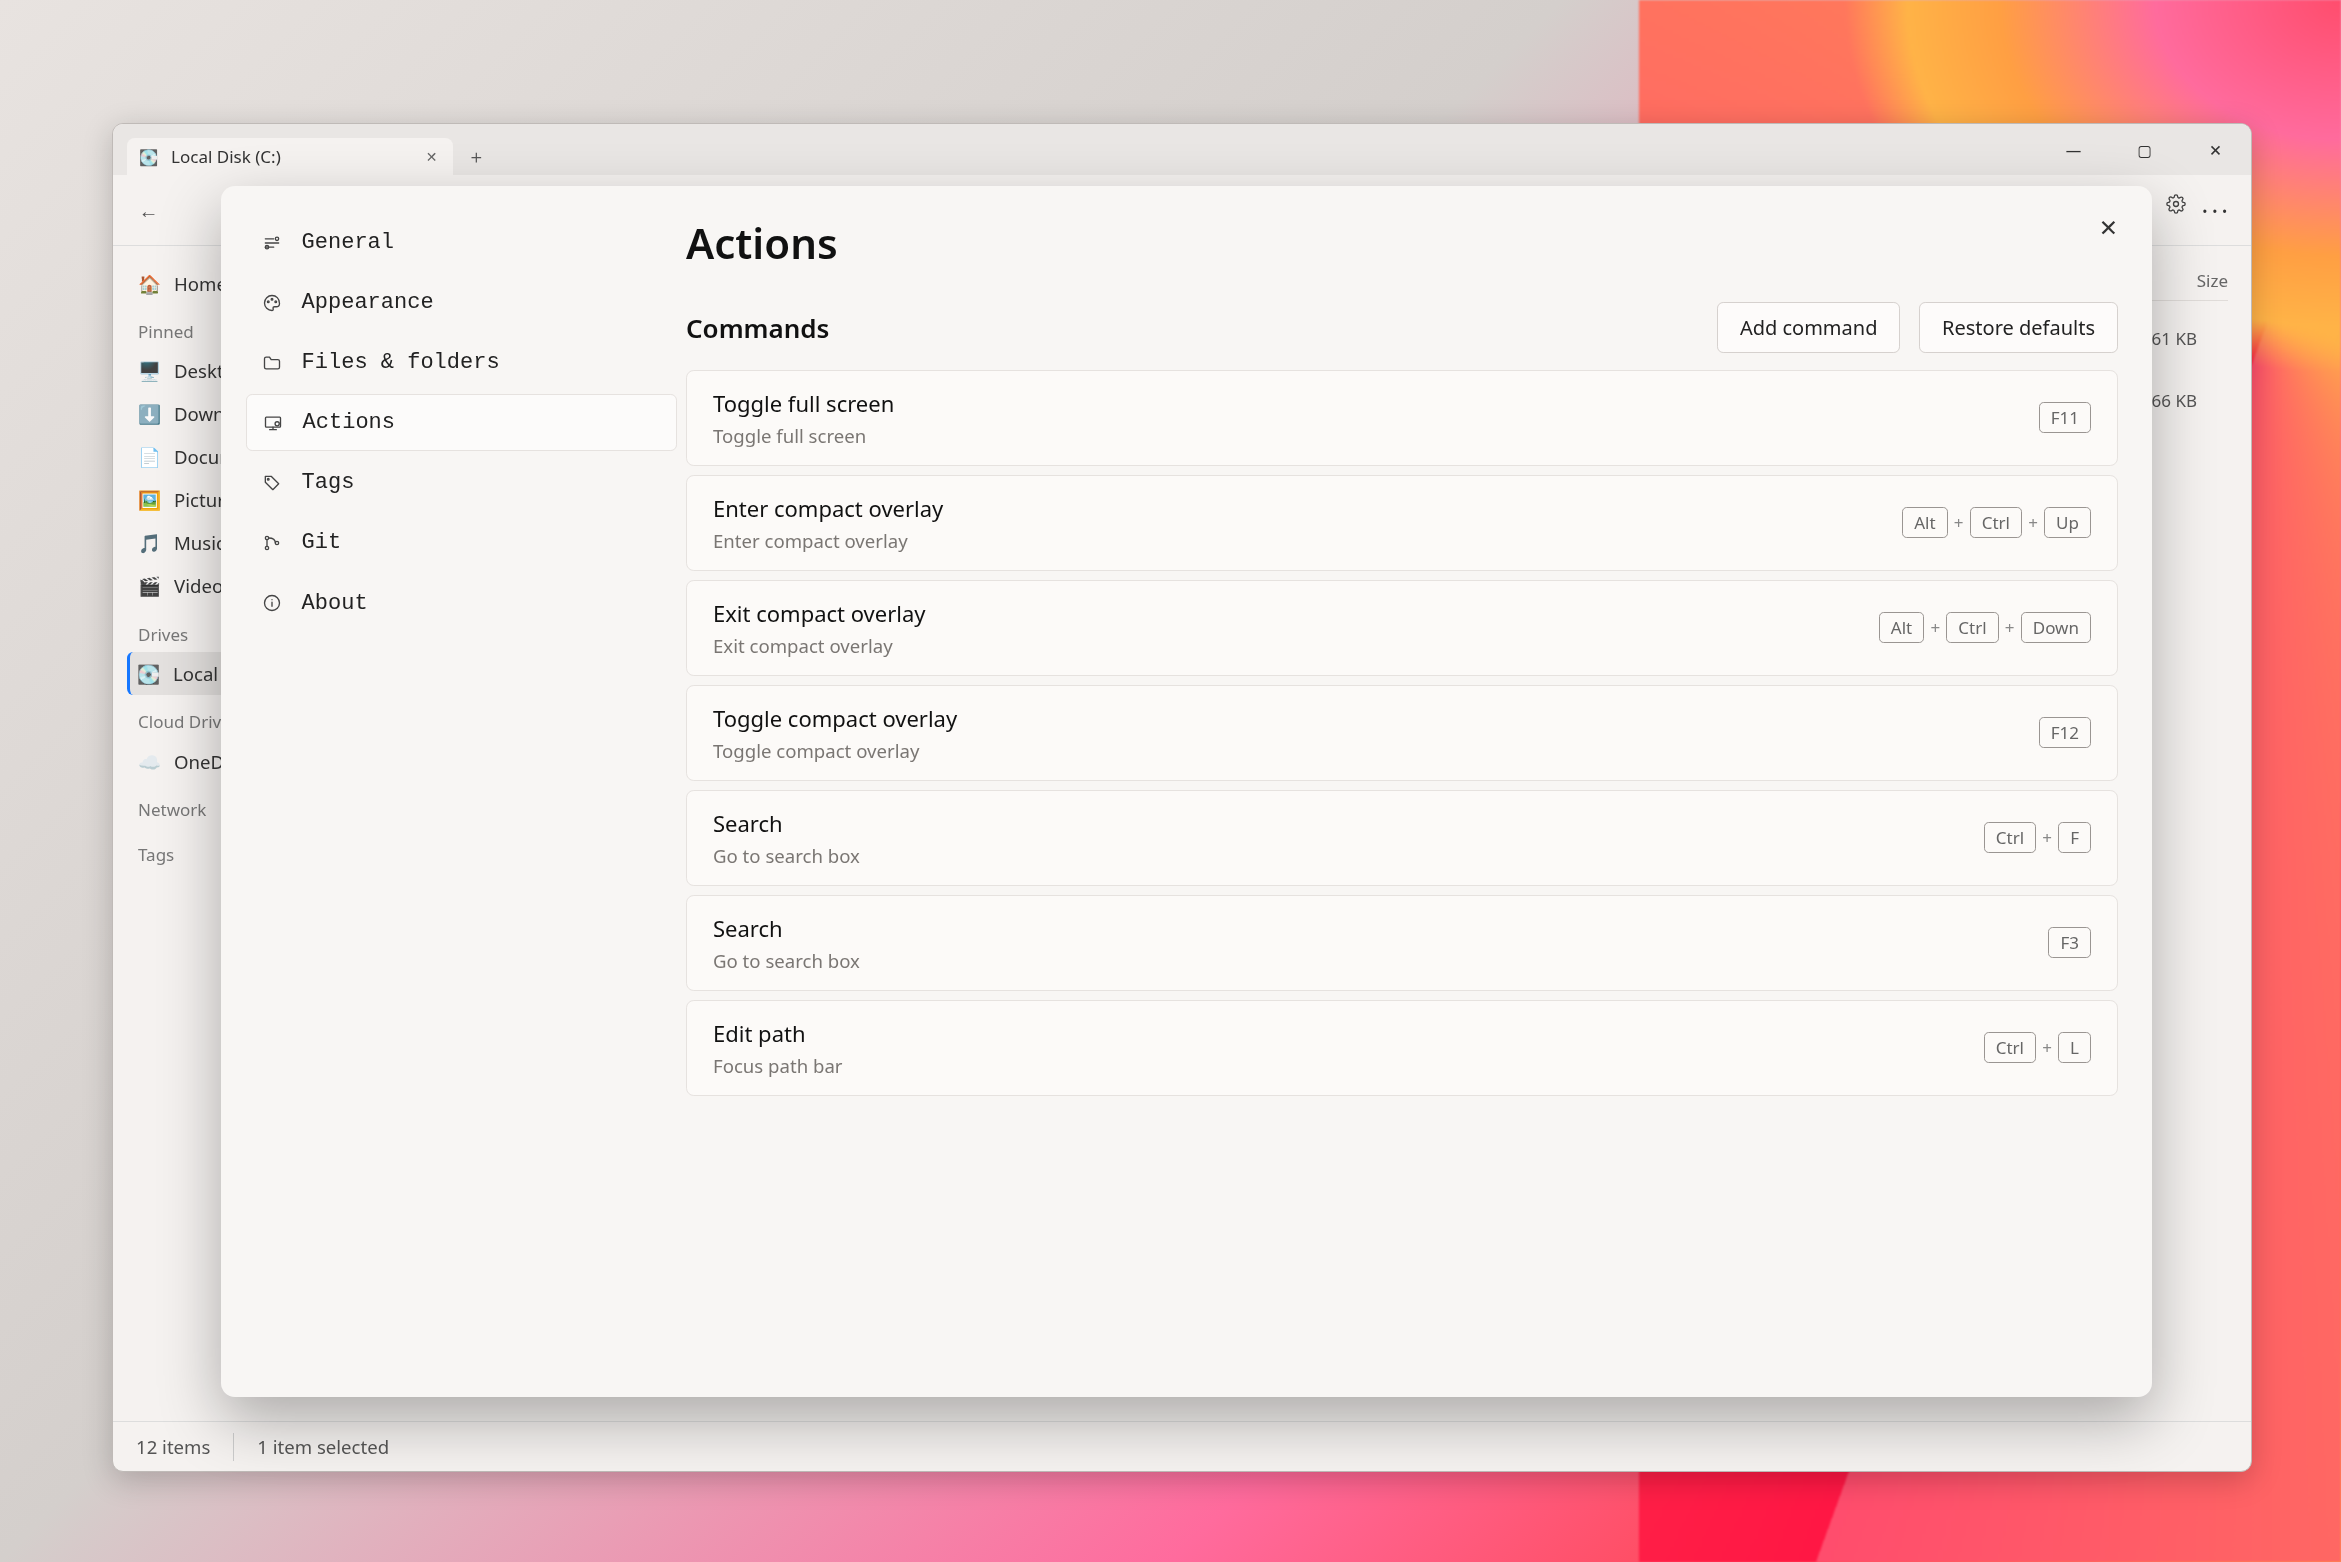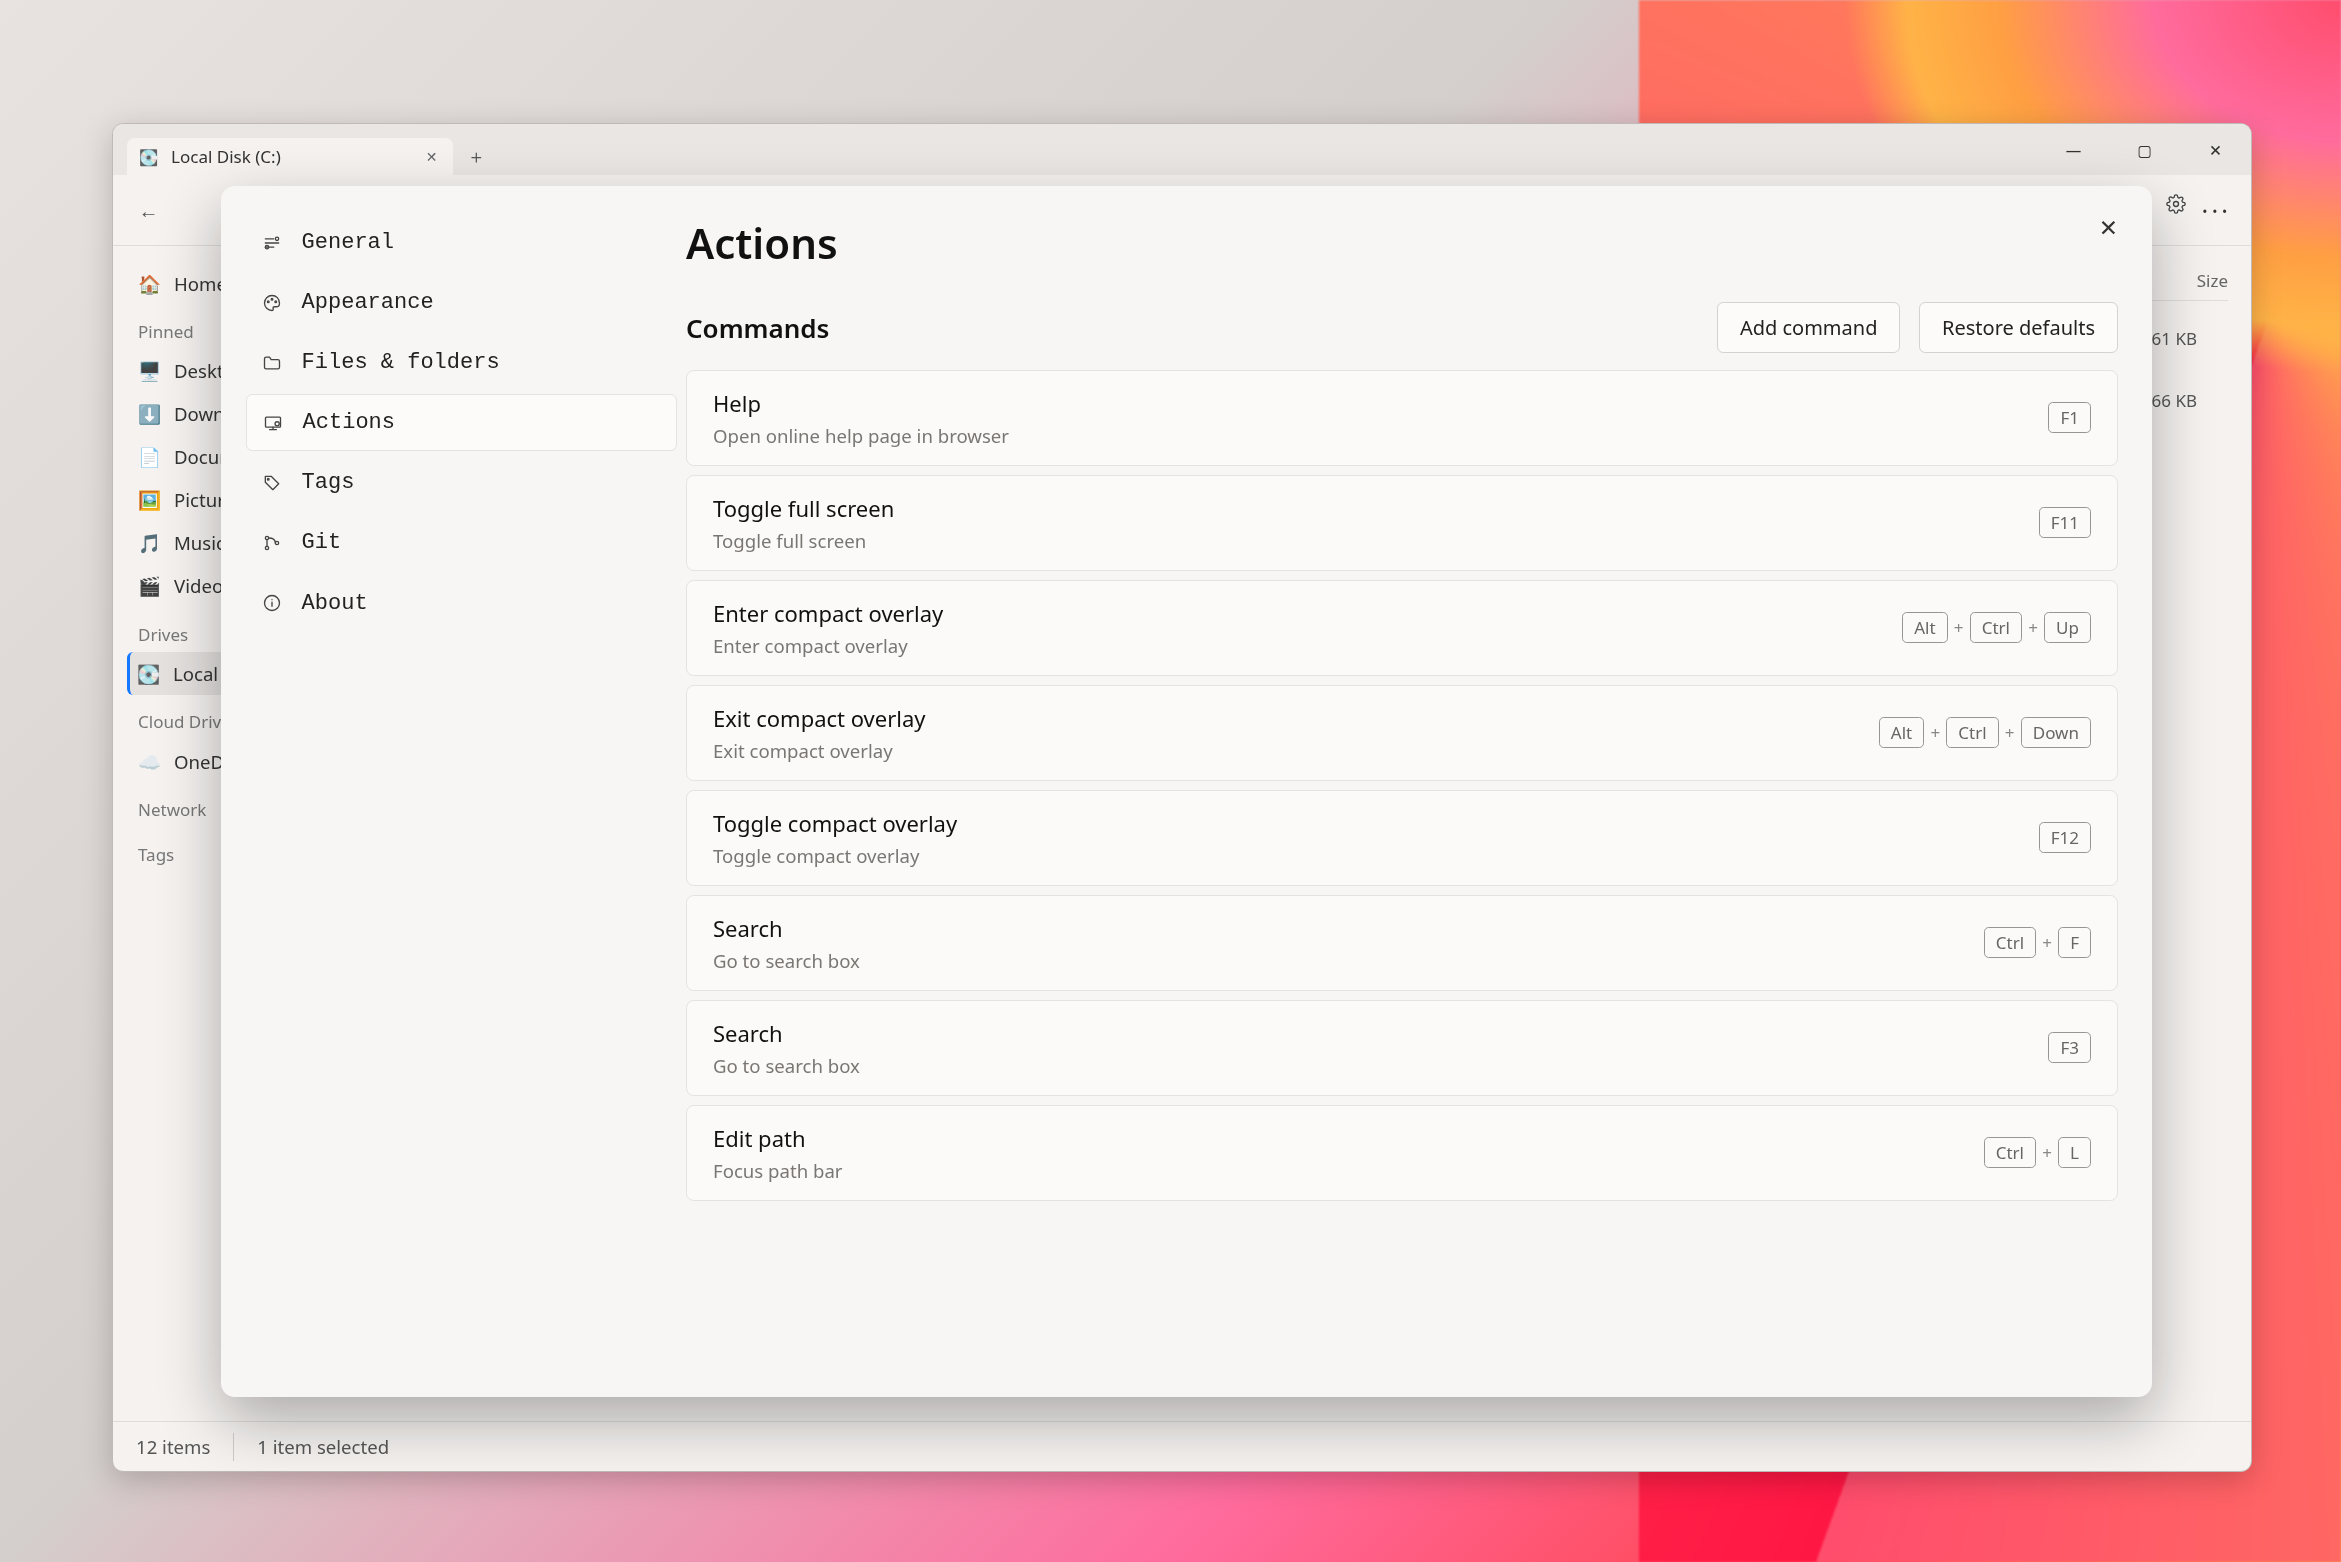--- a/index.html
+++ b/index.html
@@ -294,29 +294,20 @@
     <div class="section-row">
       <div class="section-title">Commands</div>
       <div class="section-actions">
         <div class="btn">Add command</div>
         <div class="btn">Restore defaults</div>
       </div>
     </div>
     <div class="command-list" id="command-list">
         <div class="command-card">
           <div class="cmd-text">
-            <div class="cmd-title">Help</div>
-            <div class="cmd-desc">Open online help page in browser</div>
-          </div>
-          <div class="cmd-keys">
-            <span class="key">F1</span>
-          </div>
-        </div>
-        <div class="command-card">
-          <div class="cmd-text">
             <div class="cmd-title">Toggle full screen</div>
             <div class="cmd-desc">Toggle full screen</div>
           </div>
           <div class="cmd-keys">
             <span class="key">F11</span>
           </div>
         </div>
         <div class="command-card">
           <div class="cmd-text">
             <div class="cmd-title">Enter compact overlay</div>

